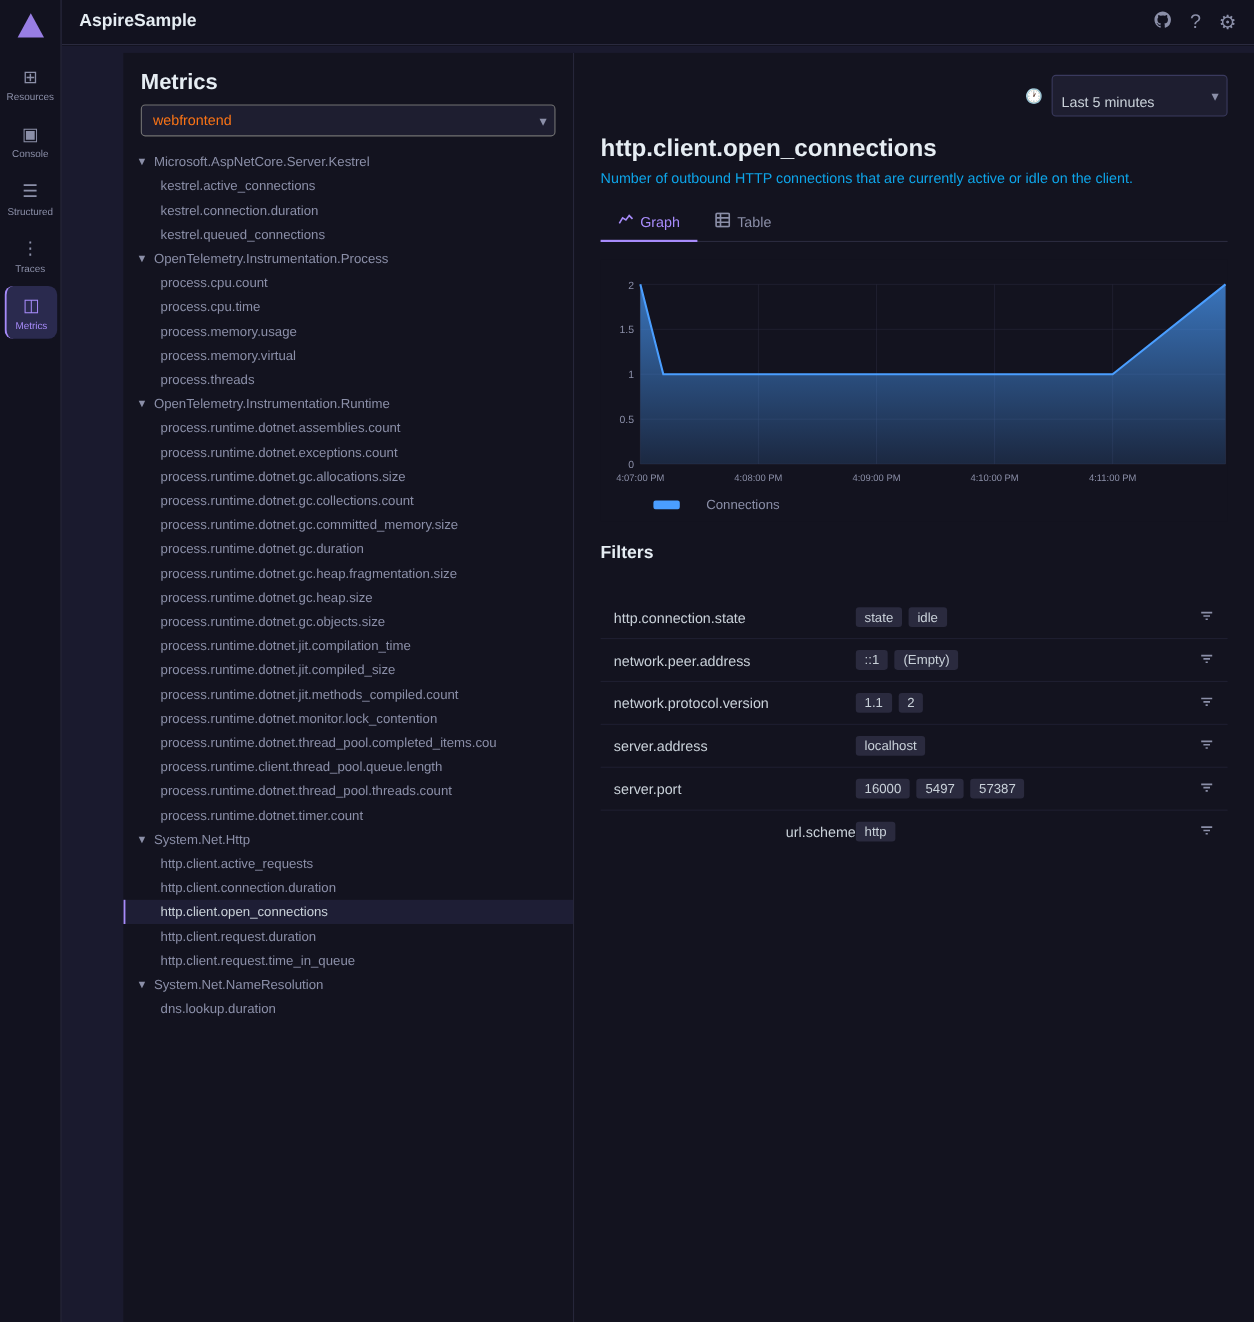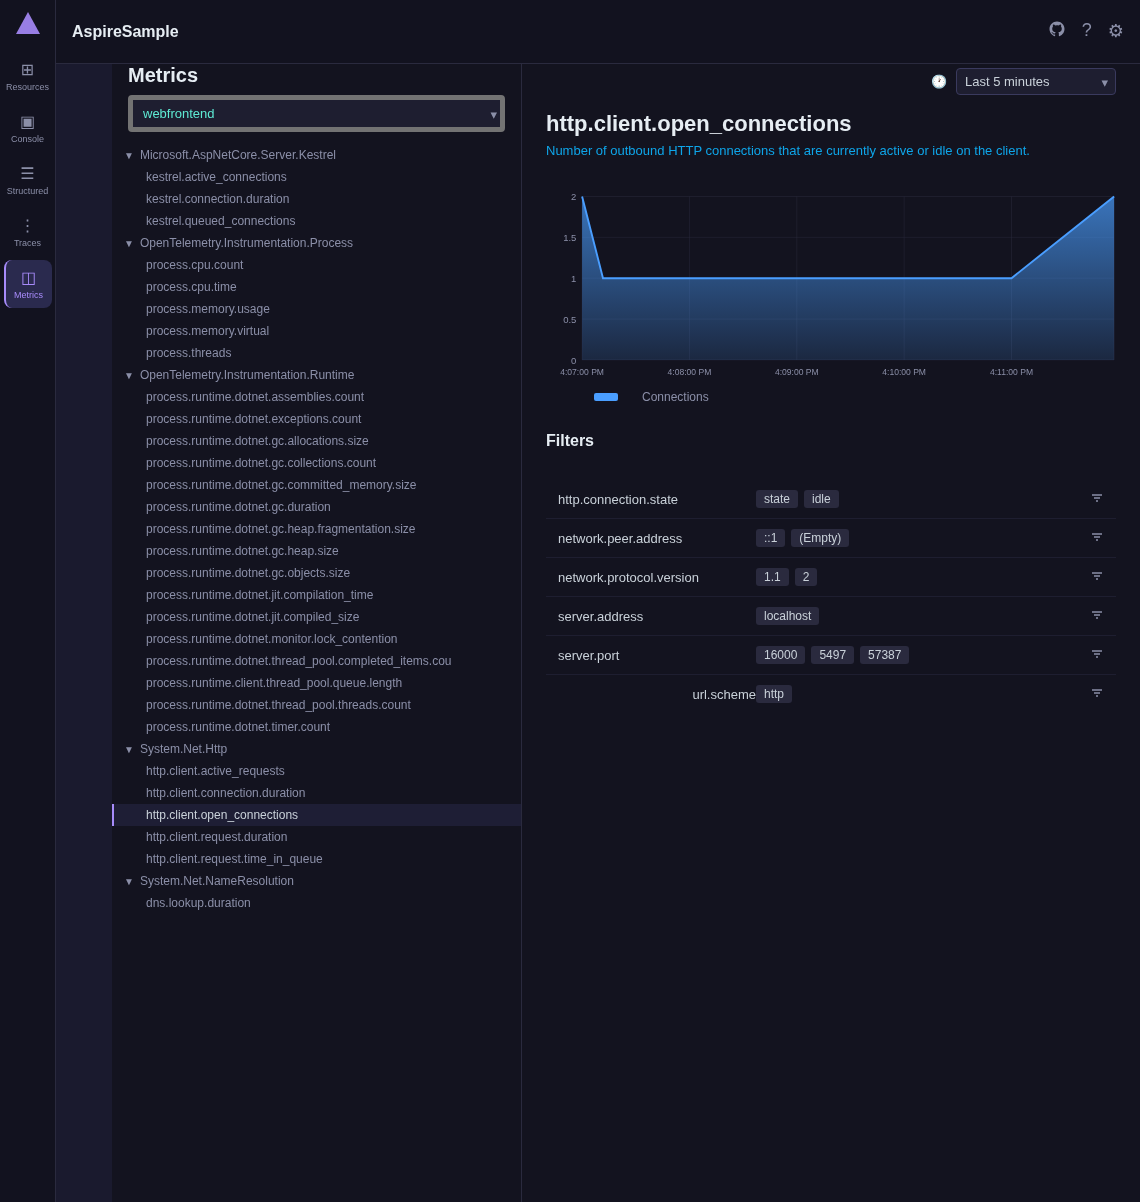--- a/index.html
+++ b/index.html
@@ -47,21 +47,21 @@
       background: #2a2a4e;
       color: #a78bfa;
       border-left: 2px solid #a78bfa;
     }
     .nav-icon { font-size: 16px; }
 
     
     .app-header {
       position: fixed;
       top: 0; left: 56px; right: 0;
-      height: 64px;
+      height: 41px;
       background: #12121f;
       border-bottom: 1px solid #2a2a3e;
       display: flex;
       align-items: center;
       padding: 0 16px;
       z-index: 100;
     }
     .app-title {
       font-size: 16px;
       font-weight: 600;
@@ -106,22 +106,22 @@
       font-weight: 600;
       color: #e6edf3;
     }
     .select-wrapper {
       position: relative;
       margin: 0 16px 8px;
     }
     .select-wrapper select {
       width: 100%;
       background: #1e1e30;
-      border: 5px solid #737373;
-      color: #5eead4;
+      border: 1px solid #737373;
+      color: #f97316;
       padding: 6px 28px 6px 10px;
       border-radius: 4px;
       appearance: none;
       font-size: 13px;
       cursor: pointer;
     }
     .select-arrow {
       position: absolute;
       right: 8px;
       top: 50%;
@@ -222,21 +222,21 @@
       margin-bottom: 30px;
     }
     .filter-row {
       display: flex;
       align-items: center;
       padding: 10px 12px;
       border-bottom: 1px solid #1e1e30;
     }
     .filter-row:last-child { border-bottom: none; text-align: right; }
     .filter-key {
-      width: 198px;
+      width: 220px;
       color: #c9d1d9;
       font-size: 13px;
       flex-shrink: 0;
     }
     .filter-values {
       display: flex;
       gap: 6px;
       flex: 1;
     }
     .filter-badge {
@@ -355,20 +355,21 @@
       <div class="tree-item">process.runtime.dotnet.exceptions.count</div>
       <div class="tree-item">process.runtime.dotnet.gc.allocations.size</div>
       <div class="tree-item">process.runtime.dotnet.gc.collections.count</div>
       <div class="tree-item">process.runtime.dotnet.gc.committed_memory.size</div>
       <div class="tree-item">process.runtime.dotnet.gc.duration</div>
       <div class="tree-item">process.runtime.dotnet.gc.heap.fragmentation.size</div>
       <div class="tree-item">process.runtime.dotnet.gc.heap.size</div>
       <div class="tree-item">process.runtime.dotnet.gc.objects.size</div>
       <div class="tree-item">process.runtime.dotnet.jit.compilation_time</div>
       <div class="tree-item">process.runtime.dotnet.jit.compiled_size</div>
+      <div class="tree-item">process.runtime.dotnet.jit.methods_compiled.count</div>
       <div class="tree-item">process.runtime.dotnet.monitor.lock_contention</div>
       <div class="tree-item" style="overflow:hidden;text-overflow:ellipsis;white-space:nowrap;">process.runtime.dotnet.thread_pool.completed_items.cou</div>
       <div class="tree-item">process.runtime.client.thread_pool.queue.length</div>
       <div class="tree-item">process.runtime.dotnet.thread_pool.threads.count</div>
       <div class="tree-item">process.runtime.dotnet.timer.count</div>
 
       <div class="tree-group-header">
         <span class="tree-chevron">▼</span>
         <span>System.Net.Http</span>
       </div>
@@ -386,34 +387,55 @@
 
     </div>
   </div>
 
   <div class="right-panel">
 
     <div style="display:flex; justify-content:flex-end; margin-bottom:16px;">
       <div style="display:flex; align-items:center; gap:8px;">
         <span style="color:#8b8fa8;">🕐</span>
         <div style="position:relative;">
-          <select style="background:#1e1e30;border:1px solid #3a3a5e;color:#c9d1d9;padding:5px 24px 5px 8px;border-radius:4px;appearance:none;font-size:13px;cursor:pointer;width:160px;">
+          <select style="background:#1e1e30;border:1px solid #3a3a5e;color:#c9d1d9;padding:16px 24px 5px 8px;border-radius:4px;appearance:none;font-size:13px;cursor:pointer;width:160px;">
             <option>Last 5 minutes</option>
             <option>Last 15 minutes</option>
             <option>Last 30 minutes</option>
             <option>Last 1 hour</option>
           </select>
           <span style="position:absolute;right:8px;top:50%;transform:translateY(-50%);color:#8b8fa8;pointer-events:none;">▾</span>
         </div>
       </div>
     </div>
 
     <h2 class="metric-title">http.client.open_connections</h2>
     <p class="metric-desc">Number of outbound HTTP connections that are currently active or idle on the client.</p>
 
+    <div class="tabs">
+      <div class="tab active">
+        <span>
+          <svg width="14" height="14" viewBox="0 0 14 14" fill="none" stroke="#a78bfa" stroke-width="1.5">
+            <polyline points="1,10 4,5 7,7 10,3 13,6"></polyline>
+          </svg>
+        </span>
+        <span>Graph</span>
+      </div>
+      <div class="tab">
+        <span>
+          <svg width="14" height="14" viewBox="0 0 14 14" fill="none" stroke="#8b8fa8" stroke-width="1.5">
+            <rect x="1" y="1" width="12" height="12" rx="1"></rect>
+            <line x1="1" y1="5" x2="13" y2="5"></line>
+            <line x1="1" y1="9" x2="13" y2="9"></line>
+            <line x1="5" y1="1" x2="5" y2="13"></line>
+          </svg>
+        </span>
+        <span>Table</span>
+      </div>
+    </div>
 
     <div class="chart-container">
       <svg viewBox="0 0 600 200" width="100%" height="200" style="display:block;">
 
         <text x="32" y="14" fill="#8b8fa8" font-size="10" text-anchor="end">2</text>
         <text x="32" y="57" fill="#8b8fa8" font-size="10" text-anchor="end">1.5</text>
         <text x="32" y="100" fill="#8b8fa8" font-size="10" text-anchor="end">1</text>
         <text x="32" y="143" fill="#8b8fa8" font-size="10" text-anchor="end">0.5</text>
         <text x="32" y="186" fill="#8b8fa8" font-size="10" text-anchor="end">0</text>
 

